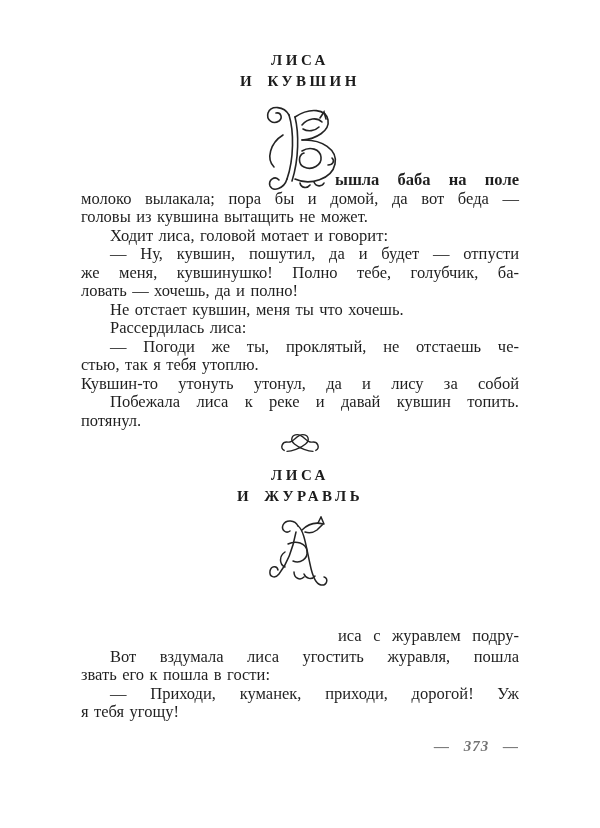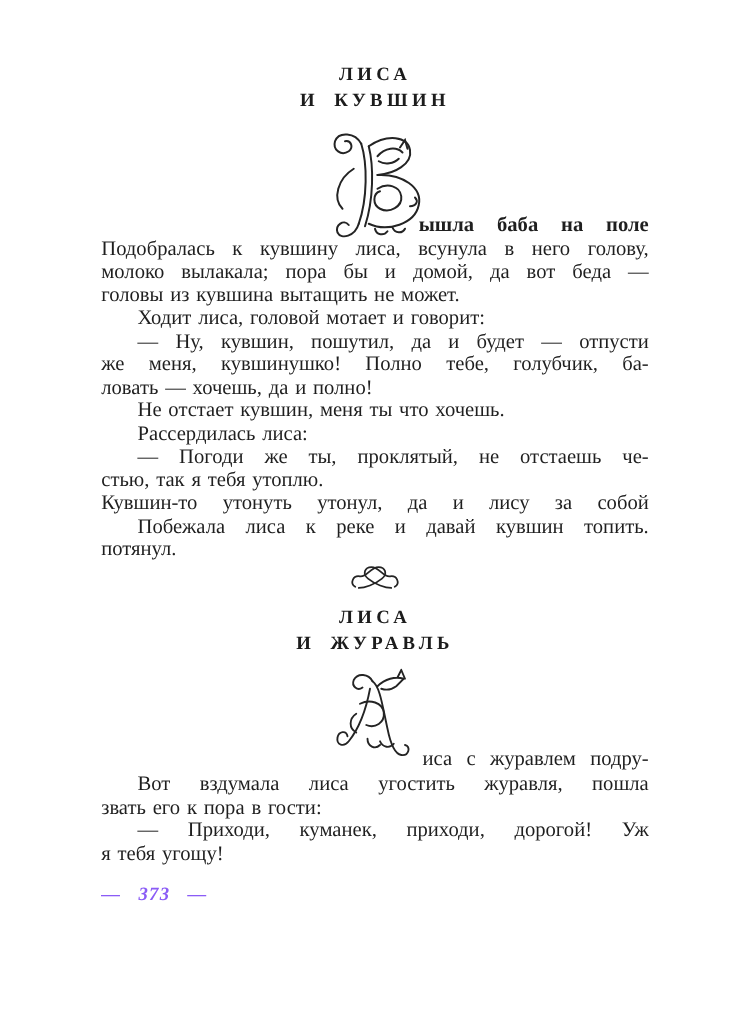--- a/index.html
+++ b/index.html
@@ -18,27 +18,27 @@
   .line{line-height:18.5px;height:18.5px;white-space:normal;word-spacing:0.08em;}
   .line.j{text-align:justify;text-align-last:justify;}
   .line.in{text-indent:29px;}
   .opening{position:relative;}
   .opening-1{margin-top:11px;padding-top:68px;font-weight:bold;}
   .opening-2{margin-top:9px;padding-top:63px;}
   .dropcap{position:absolute;top:0;}
   .dropcap-1{left:177px;width:90px;height:92px;}
   .dropcap-2{left:187px;width:62px;height:80px;}
   .beside-1{margin-left:254px;}
-  .beside-2a{margin-left:257px;}
+  .beside-2a{margin-left:257px;margin-top:48px;}
   .beside-2b{margin-left:249px;}
   .body-2{margin-top:2px;}
   .ornament-row{height:26px;margin-top:0;text-align:center;}
   .title-2{margin-top:9px;}
-  .footer{margin-top:16px;text-align:left;font-style:italic;font-weight:600;
-          font-size:15px;letter-spacing:1px;word-spacing:9px;color:#8b5cf6;}
+  .footer{margin-top:16px;text-align:right;font-style:italic;font-weight:600;
+          font-size:15px;letter-spacing:1px;word-spacing:9px;color:#737373;}
   svg{display:block;}
   .ornament-row svg{display:inline-block;}
 </style>
 </head>
 <body>
 
 <div class="page">
   <div class="column">
 
     <section>
@@ -61,21 +61,20 @@
               <path d="M44,48 C52,43 62,46 63,54 C64,62 54,68 46,64 C40,61 40,52 46,50"></path>
               <path d="M25,32 C12,40 8,56 16,64"></path>
               <path d="M42,80 C43,85 49,86 52,82 M56,79 C58,84 64,84 66,80 M70,62 C75,62 77,58 74,55"></path>
             </g>
           </svg>
         </span>
         <div class="line j beside-1">ышла баба на поле</div>
       </div>
 
       <div>
-          <div class="line j">Подобралась к кувшину лиса, всунула в него голову,</div>
           <div class="line j">молоко вылакала; пора бы и домой, да вот беда —</div>
           <div class="line">головы из кувшина вытащить не может.</div>
           <div class="line in">Ходит лиса, головой мотает и говорит:</div>
           <div class="line j in">— Ну, кувшин, пошутил, да и будет — отпусти</div>
           <div class="line j">же меня, кувшинушко! Полно тебе, голубчик, ба-</div>
           <div class="line">ловать — хочешь, да и полно!</div>
           <div class="line in">Не отстает кувшин, меня ты что хочешь.</div>
           <div class="line in">Рассердилась лиса:</div>
           <div class="line j in">— Погоди же ты, проклятый, не отстаешь че-</div>
           <div class="line">стью, так я тебя утоплю.</div>
@@ -113,21 +112,21 @@
               <path d="M20,28 C28,24 38,27 39,35 C40,43 32,48 25,45 M17,36 C11,40 11,48 17,51"></path>
               <path d="M26,56 C26,62 32,65 36,61 M36,58 C38,63 44,64 47,60"></path>
             </g>
           </svg>
         </span>
         <div class="line j beside-2a">иса с журавлем подру-</div>
       </div>
 
       <div class="body-2">
           <div class="line j in">Вот вздумала лиса угостить журавля, пошла</div>
-          <div class="line">звать его к пора в гости:</div>
+          <div class="line">звать его к пошла в гости:</div>
           <div class="line j in">— Приходи, куманек, приходи, дорогой! Уж</div>
           <div class="line">я тебя угощу!</div>
         </div>
     </section>
 
     <div class="footer">— 373 —</div>
 
   </div>
 </div>
 

